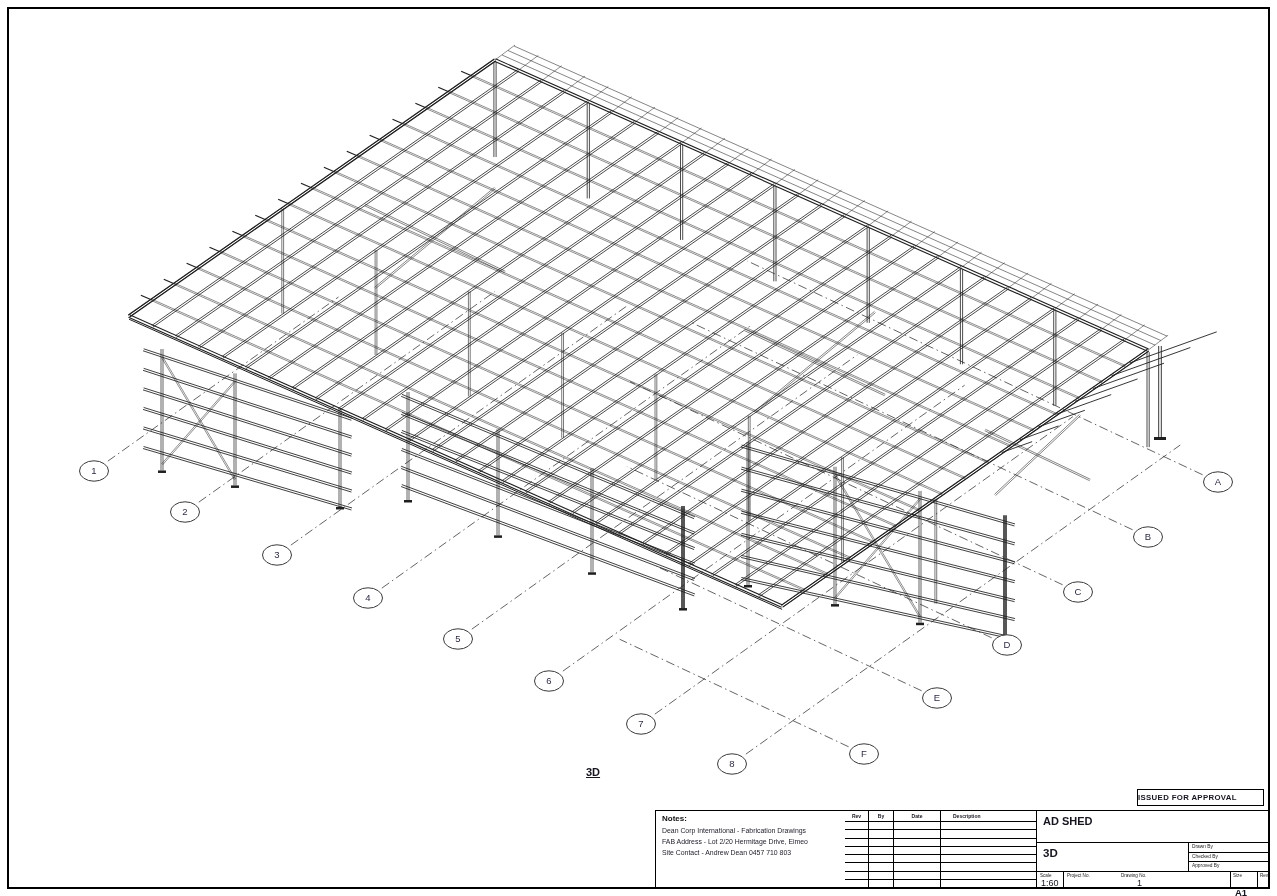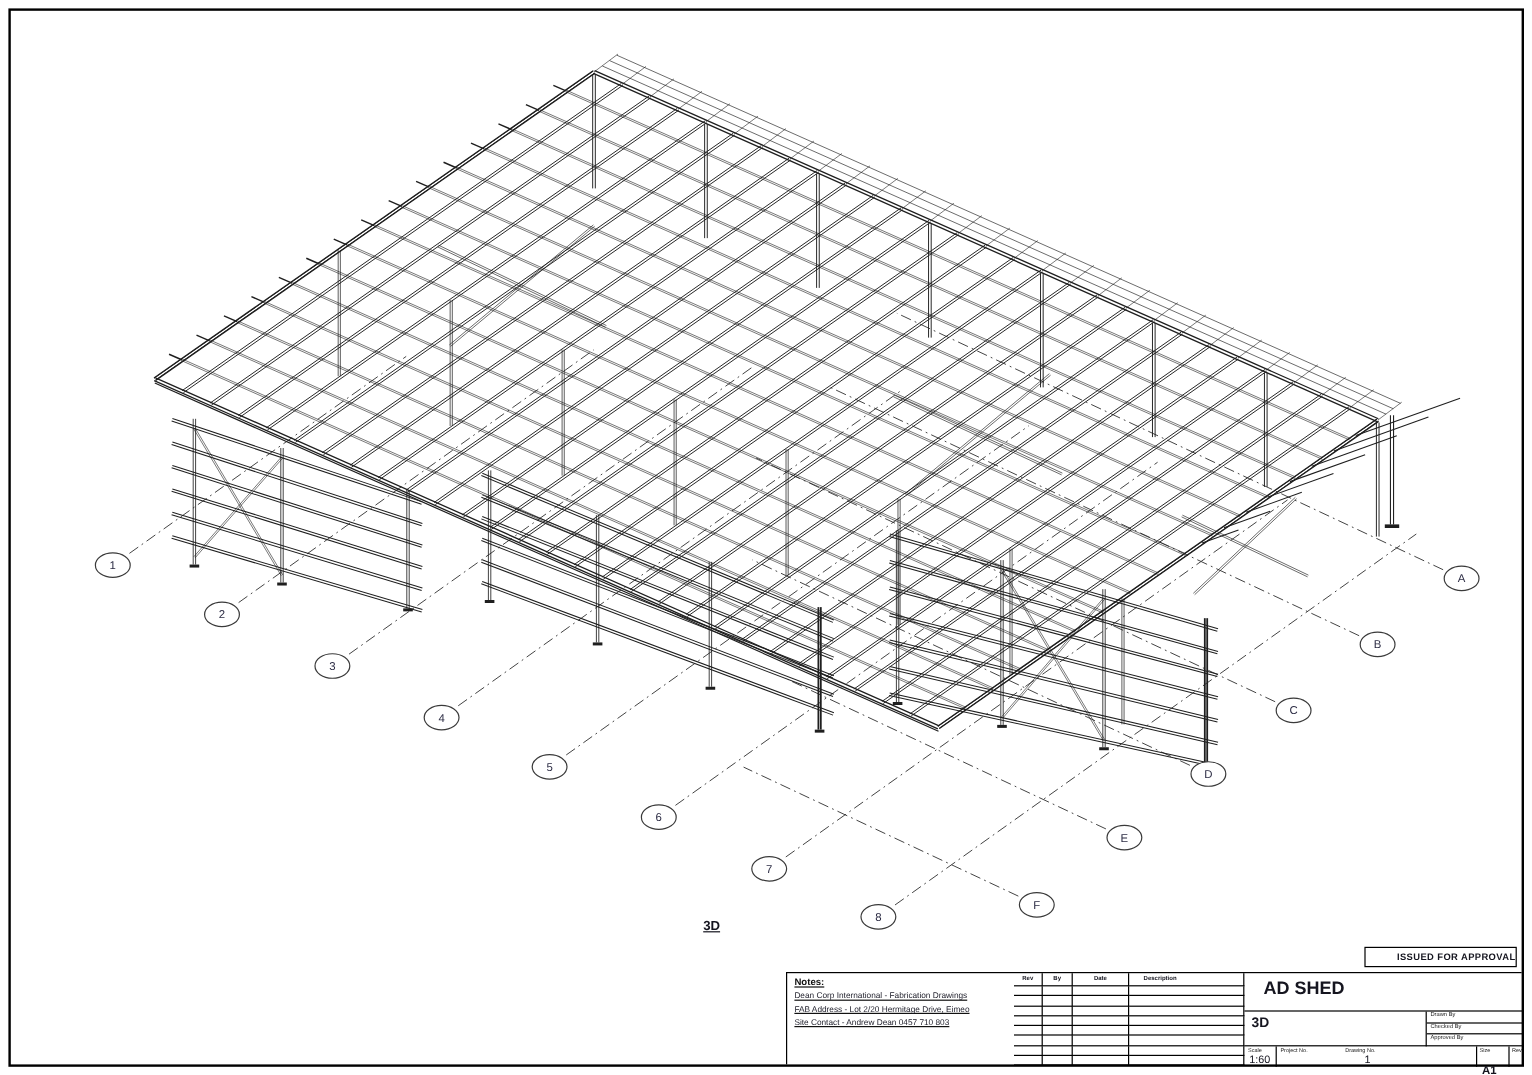--- a/index.html
+++ b/index.html
@@ -3,34 +3,34 @@
 <meta charset="utf-8">
 <style>
   html,body{margin:0;padding:0;background:#e8e8e8;}
   .sheet{position:relative;width:1277px;height:896px;background:#ffffff;overflow:hidden;
          font-family:"Liberation Sans",sans-serif;color:#111;}
   .border{position:absolute;left:7px;top:7px;width:1259px;height:878px;border:2px solid #000;}
   #scene{position:absolute;left:0;top:0;width:1277px;height:896px;}
   .view-label{position:absolute;left:586px;top:766px;font-size:11px;font-weight:bold;
               color:#15151f;text-decoration:underline;}
   .stamp{position:absolute;left:1137px;top:789px;width:125px;height:15px;border:1.4px solid #000;
-         font-size:7.8px;font-weight:600;letter-spacing:.35px;text-align:right;line-height:15px;color:#15151f;}
+         font-size:7.8px;font-weight:600;letter-spacing:.35px;text-align:left;line-height:15px;color:#15151f;}
   
   .tb{position:absolute;left:655px;top:810px;width:613px;height:77px;
       border-top:1.6px solid #000;border-left:1.6px solid #000;box-sizing:border-box;}
-  .notes{position:absolute;left:0;top:0;width:189px;height:77px;padding:3px 0 16px 6px;box-sizing:border-box;text-decoration:underline;}
+  .notes{position:absolute;left:0;top:0;width:189px;height:77px;padding:3px 0 16px 6px;box-sizing:border-box;}
   .notes-h{font-size:8px;font-weight:bold;margin-bottom:2px;}
   .notes-l{font-size:6.9px;line-height:11px;color:#1c1c28;}
   .rev{position:absolute;left:189px;top:0;width:192px;height:77px;box-sizing:border-box;
        display:grid;grid-template-columns:24px 25px 47px 1fr;grid-template-rows:11px repeat(8,1fr);}
   .rcell{border-right:1px solid #000;border-bottom:1px solid #000;box-sizing:border-box;}
   .rhead{font-size:5px;font-weight:bold;text-align:center;line-height:10px;color:#15151f;}
   .rhead.desc{text-align:left;padding-left:12px;}
   .tbr{position:absolute;left:381px;top:0;width:232px;height:77px;box-sizing:border-box;}
-  .tb-title{position:absolute;left:16px;top:4px;font-size:15px;font-weight:bold;color:#15151f;}
+  .tb-title{position:absolute;left:6px;top:4px;font-size:11px;font-weight:bold;color:#15151f;}
   .tbr-row2{position:absolute;left:0;top:31px;width:232px;height:29px;border-top:1px solid #000;box-sizing:border-box;}
   .tb-view{position:absolute;left:6px;top:4px;font-size:11.5px;font-weight:bold;color:#15151f;}
   .sub{position:absolute;left:151px;top:0;width:81px;height:29px;border-left:1px solid #000;box-sizing:border-box;}
   .sub-row{height:9.66px;border-bottom:1px solid #000;box-sizing:border-box;font-size:4.8px;
            padding:1px 0 0 3px;color:#222;}
   .sub-row:last-child{border-bottom:none;}
   .tbr-row3{position:absolute;left:0;top:60px;width:232px;height:17px;border-top:1px solid #000;box-sizing:border-box;text-align:center;}
   .c-lbl{position:absolute;font-size:4.6px;color:#222;}
   .c-val{position:absolute;font-size:9px;color:#15151f;}
   .cell-div{position:absolute;top:0;height:17px;border-left:1px solid #000;}

